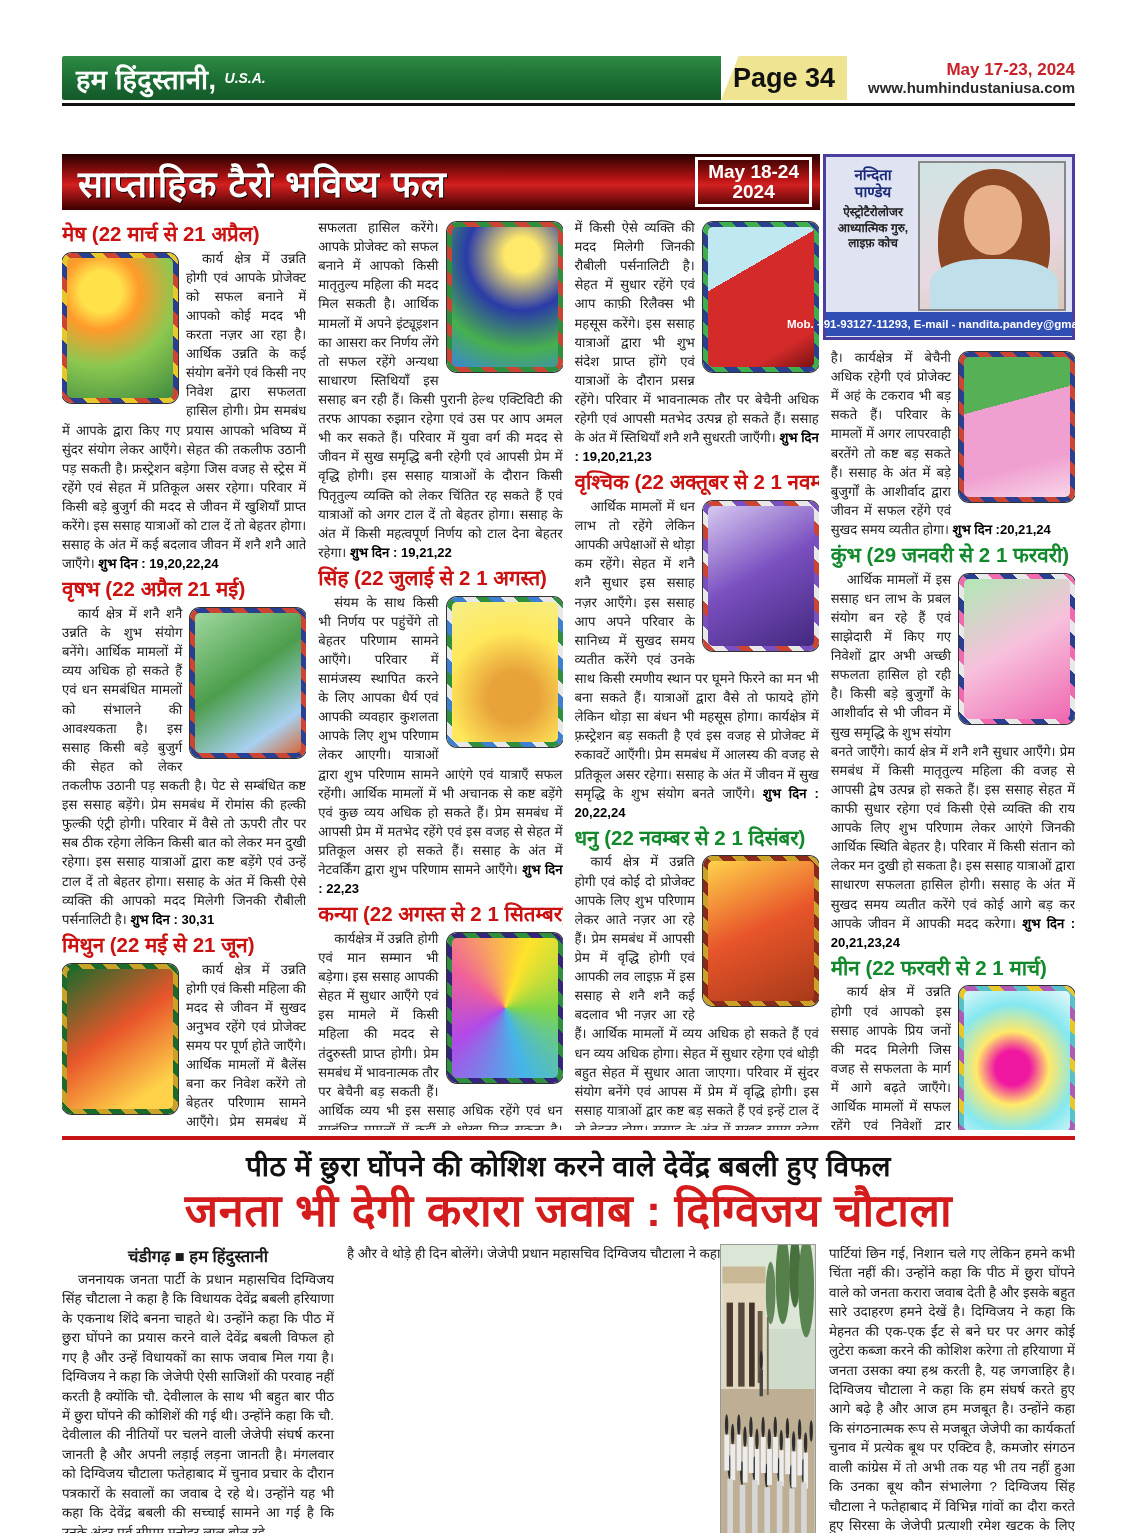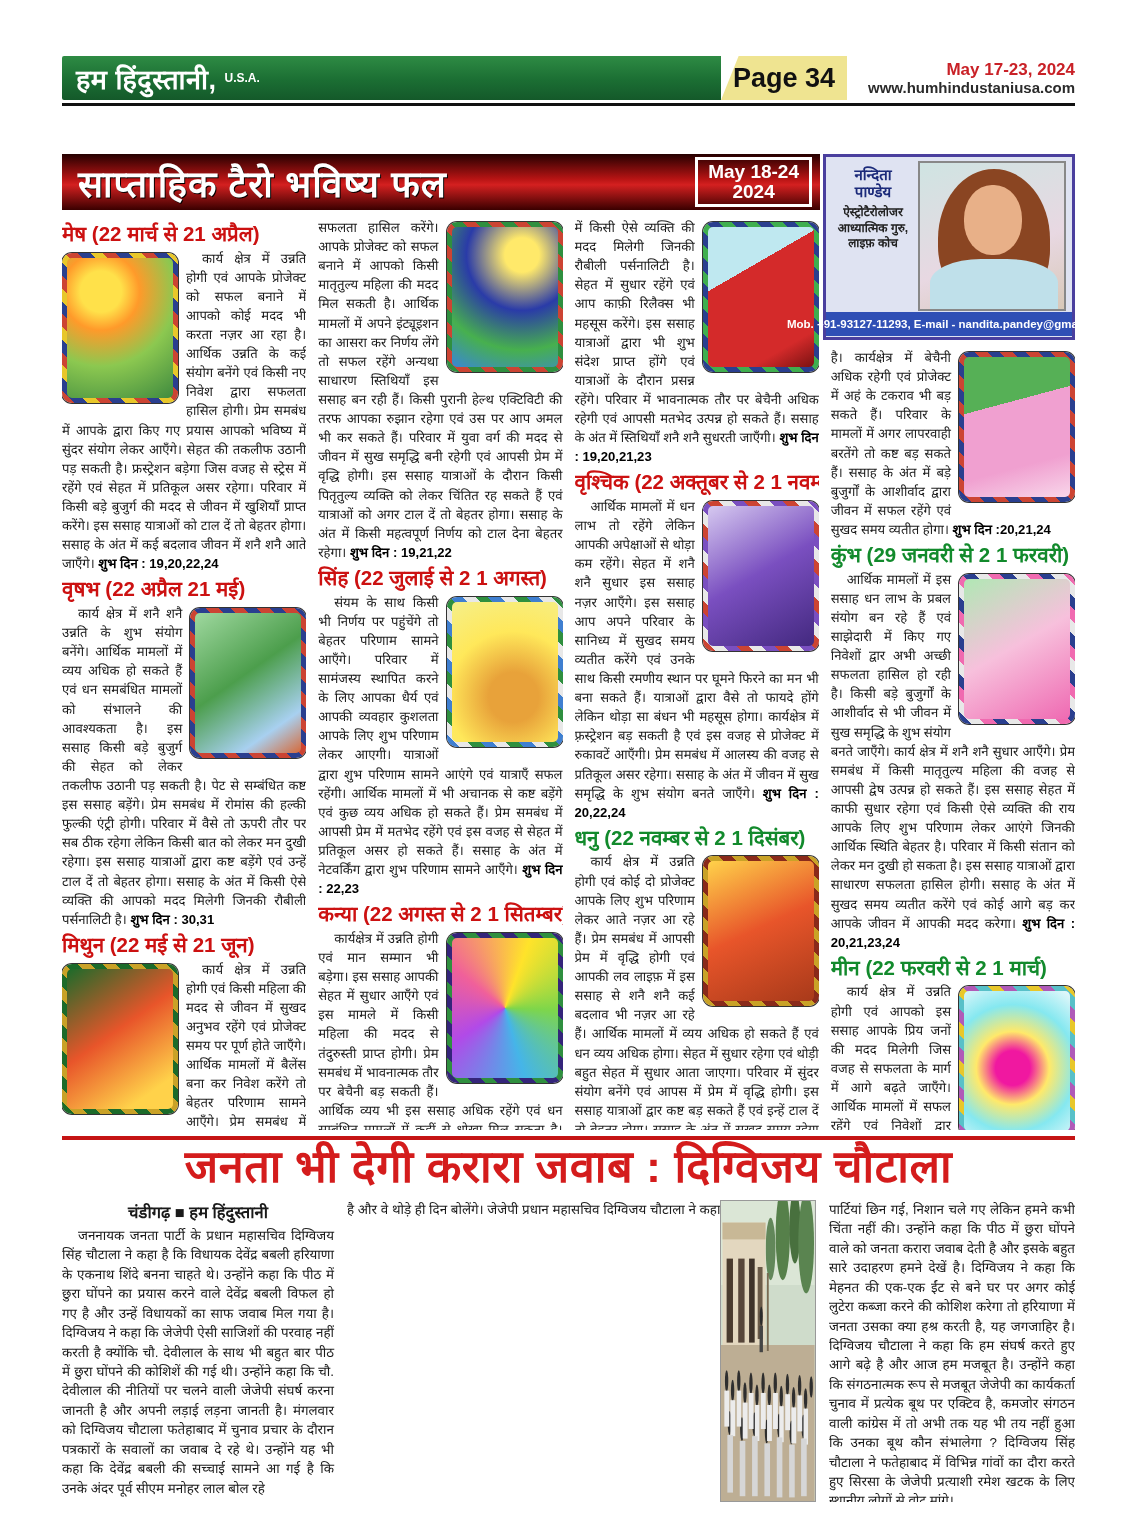--- a/index.html
+++ b/index.html
@@ -4,21 +4,21 @@
 <style>
   * { margin:0; padding:0; box-sizing:border-box; }
   html,body { background:#ffffff; }
   body { font-family:"Liberation Sans","DejaVu Sans",sans-serif; color:#1a1a1a; }
   .page { width:1135px; height:1533px; margin:0 auto; background:#fff; padding:56px 60px 8px 62px; position:relative; overflow:hidden; }
 
   
   .hdr { display:flex; align-items:stretch; height:44px; }
   .hdr-green { flex:1; background:linear-gradient(180deg,#2e8b44,#1b6e33 55%,#14592a); color:#fff; display:flex; align-items:center; padding-left:14px; border-radius:2px 0 0 2px; }
   .hdr-green .mast { font-size:27px; font-weight:bold; letter-spacing:.5px; }
-  .hdr-green .usa { font-size:12px; font-weight:bold; margin-left:8px;text-align:right; }
+  .hdr-green .usa { font-size:14px; font-weight:bold; font-style:italic; margin-left:8px;text-align:right; }
   .hdr-page { width:126px; background:#efe491; color:#111; display:flex; align-items:center; justify-content:center; font-size:27px; font-weight:bold; clip-path:polygon(14% 0,100% 0,100% 100%,0 100%); }
   .hdr-right { width:228px; text-align:right; display:flex; flex-direction:column; justify-content:center; line-height:1.15; }
   .hdr-date { color:#c92127; font-weight:bold; font-size:17px; }
   .hdr-url { color:#2b2b2b; font-weight:bold; font-size:15px; }
   .hdr-rule { height:3px; background:#111; margin-top:3px; }
 
   
   .topzone { position:relative; margin-top:6px; }
   .banner { width:758px; height:56px; background:linear-gradient(180deg,#250000 0%,#b81414 45%,#d42020 55%,#3a0000 100%); display:flex; align-items:center; justify-content:space-between; padding:0 8px 0 16px;margin-top:48px; }
   .banner-title { color:#fff; font-size:37px; font-weight:bold; text-shadow:1px 1px 0 #000; letter-spacing:1px; }
@@ -208,20 +208,21 @@
           <span class="tarot t-right frame card-pisces"></span>
           <span>कार्य क्षेत्र में उन्नति होगी एवं आपको इस ससाह आपके प्रिय जनों की मदद मिलेगी जिस वजह से सफलता के मार्ग में आगे बढ़ते जाएँगे। आर्थिक मामलों में सफल रहेंगे एवं निवेशों द्वार अशुभ परिणाम सामने आएँगे। इस ससाह धन लाभ की प्रबल स्तिथियाँ बनती जाएँगी। परिवार में किसी महिला की वजह से आपसी प्रेम में वृद्धि होगी एवं मन प्रसन्न रहेगा। प्रेम समबंध में आपसी प्रेम में वृद्धि होगी एवं लव लाइफ़ एम खुशियाँ दस्तक देंगी। इस ससाह आप अपनी लव लाइफ़ के मामलों में काफ़ी बिज़ी रहेंगे। यात्राओं द्वार असाधारण सफलता हासिल होगी। सेहत में बंधन महसूस होगा एवं तंदुरुस्ती बनाने के लिए आपको अपनी तरफ से कोशिश अधिक करनी पड़ेगी।</span>
           
         </div>
       </div>
 
     </div>
   </div>
 
   <div class="red-rule"></div>
+  <div class="kicker">पीठ में छुरा घोंपने की कोशिश करने वाले देवेंद्र बबली हुए विफल</div>
   <div class="headline">जनता भी देगी करारा जवाब : दिग्विजय चौटाला</div>
 
   <div class="article">
     <div class="a-col1">
       <div class="byline">चंडीगढ़ ■ हम हिंदुस्तानी</div>
       <div class="a-text indent">जननायक जनता पार्टी के प्रधान महासचिव दिग्विजय सिंह चौटाला ने कहा है कि विधायक देवेंद्र बबली हरियाणा के एकनाथ शिंदे बनना चाहते थे। उन्होंने कहा कि पीठ में छुरा घोंपने का प्रयास करने वाले देवेंद्र बबली विफल हो गए है और उन्हें विधायकों का साफ जवाब मिल गया है। दिग्विजय ने कहा कि जेजेपी ऐसी साजिशों की परवाह नहीं करती है क्योंकि चौ. देवीलाल के साथ भी बहुत बार पीठ में छुरा घोंपने की कोशिशें की गई थी। उन्होंने कहा कि चौ. देवीलाल की नीतियों पर चलने वाली जेजेपी संघर्ष करना जानती है और अपनी लड़ाई लड़ना जानती है। मंगलवार को दिग्विजय चौटाला फतेहाबाद में चुनाव प्रचार के दौरान पत्रकारों के सवालों का जवाब दे रहे थे। उन्होंने यह भी कहा कि देवेंद्र बबली की सच्चाई सामने आ गई है कि उनके अंदर पूर्व सीएम मनोहर लाल बोल रहे</div>
     </div>
     <div class="a-mid">
       <div class="mid-strip">
         <div class="a-text">है और वे थोड़े ही दिन बोलेंगे। जेजेपी प्रधान महासचिव दिग्विजय चौटाला ने कहा</div>

